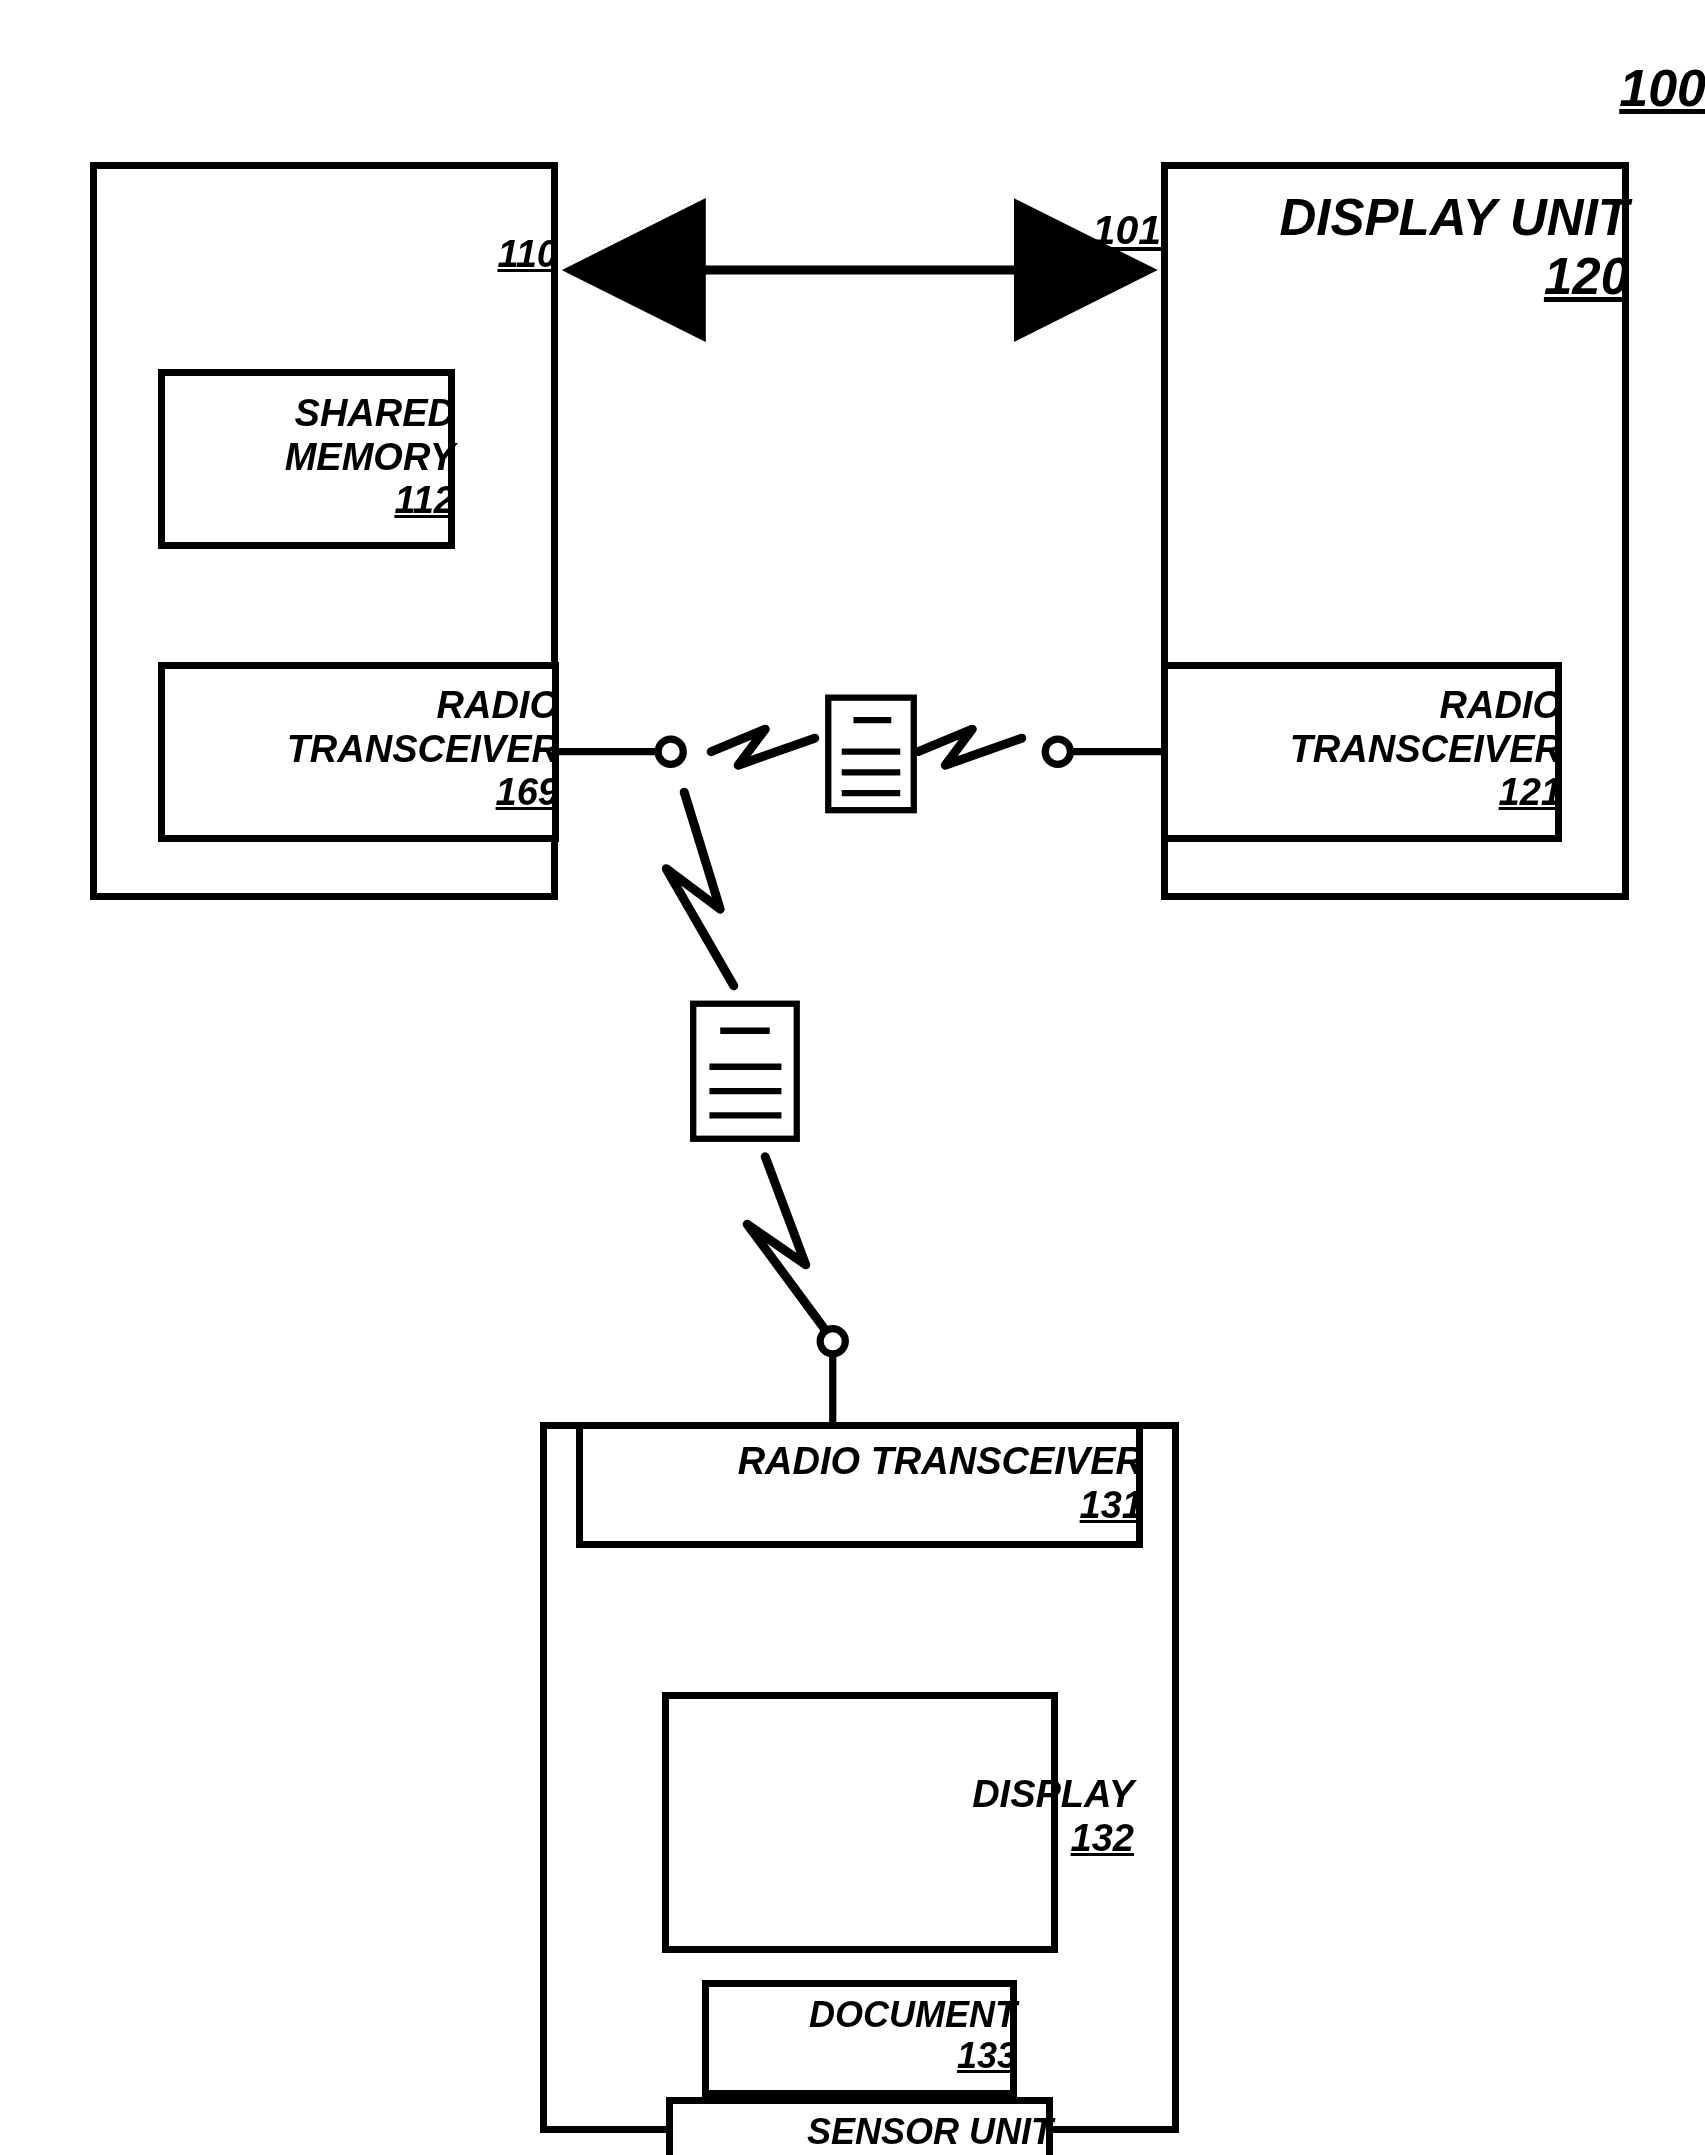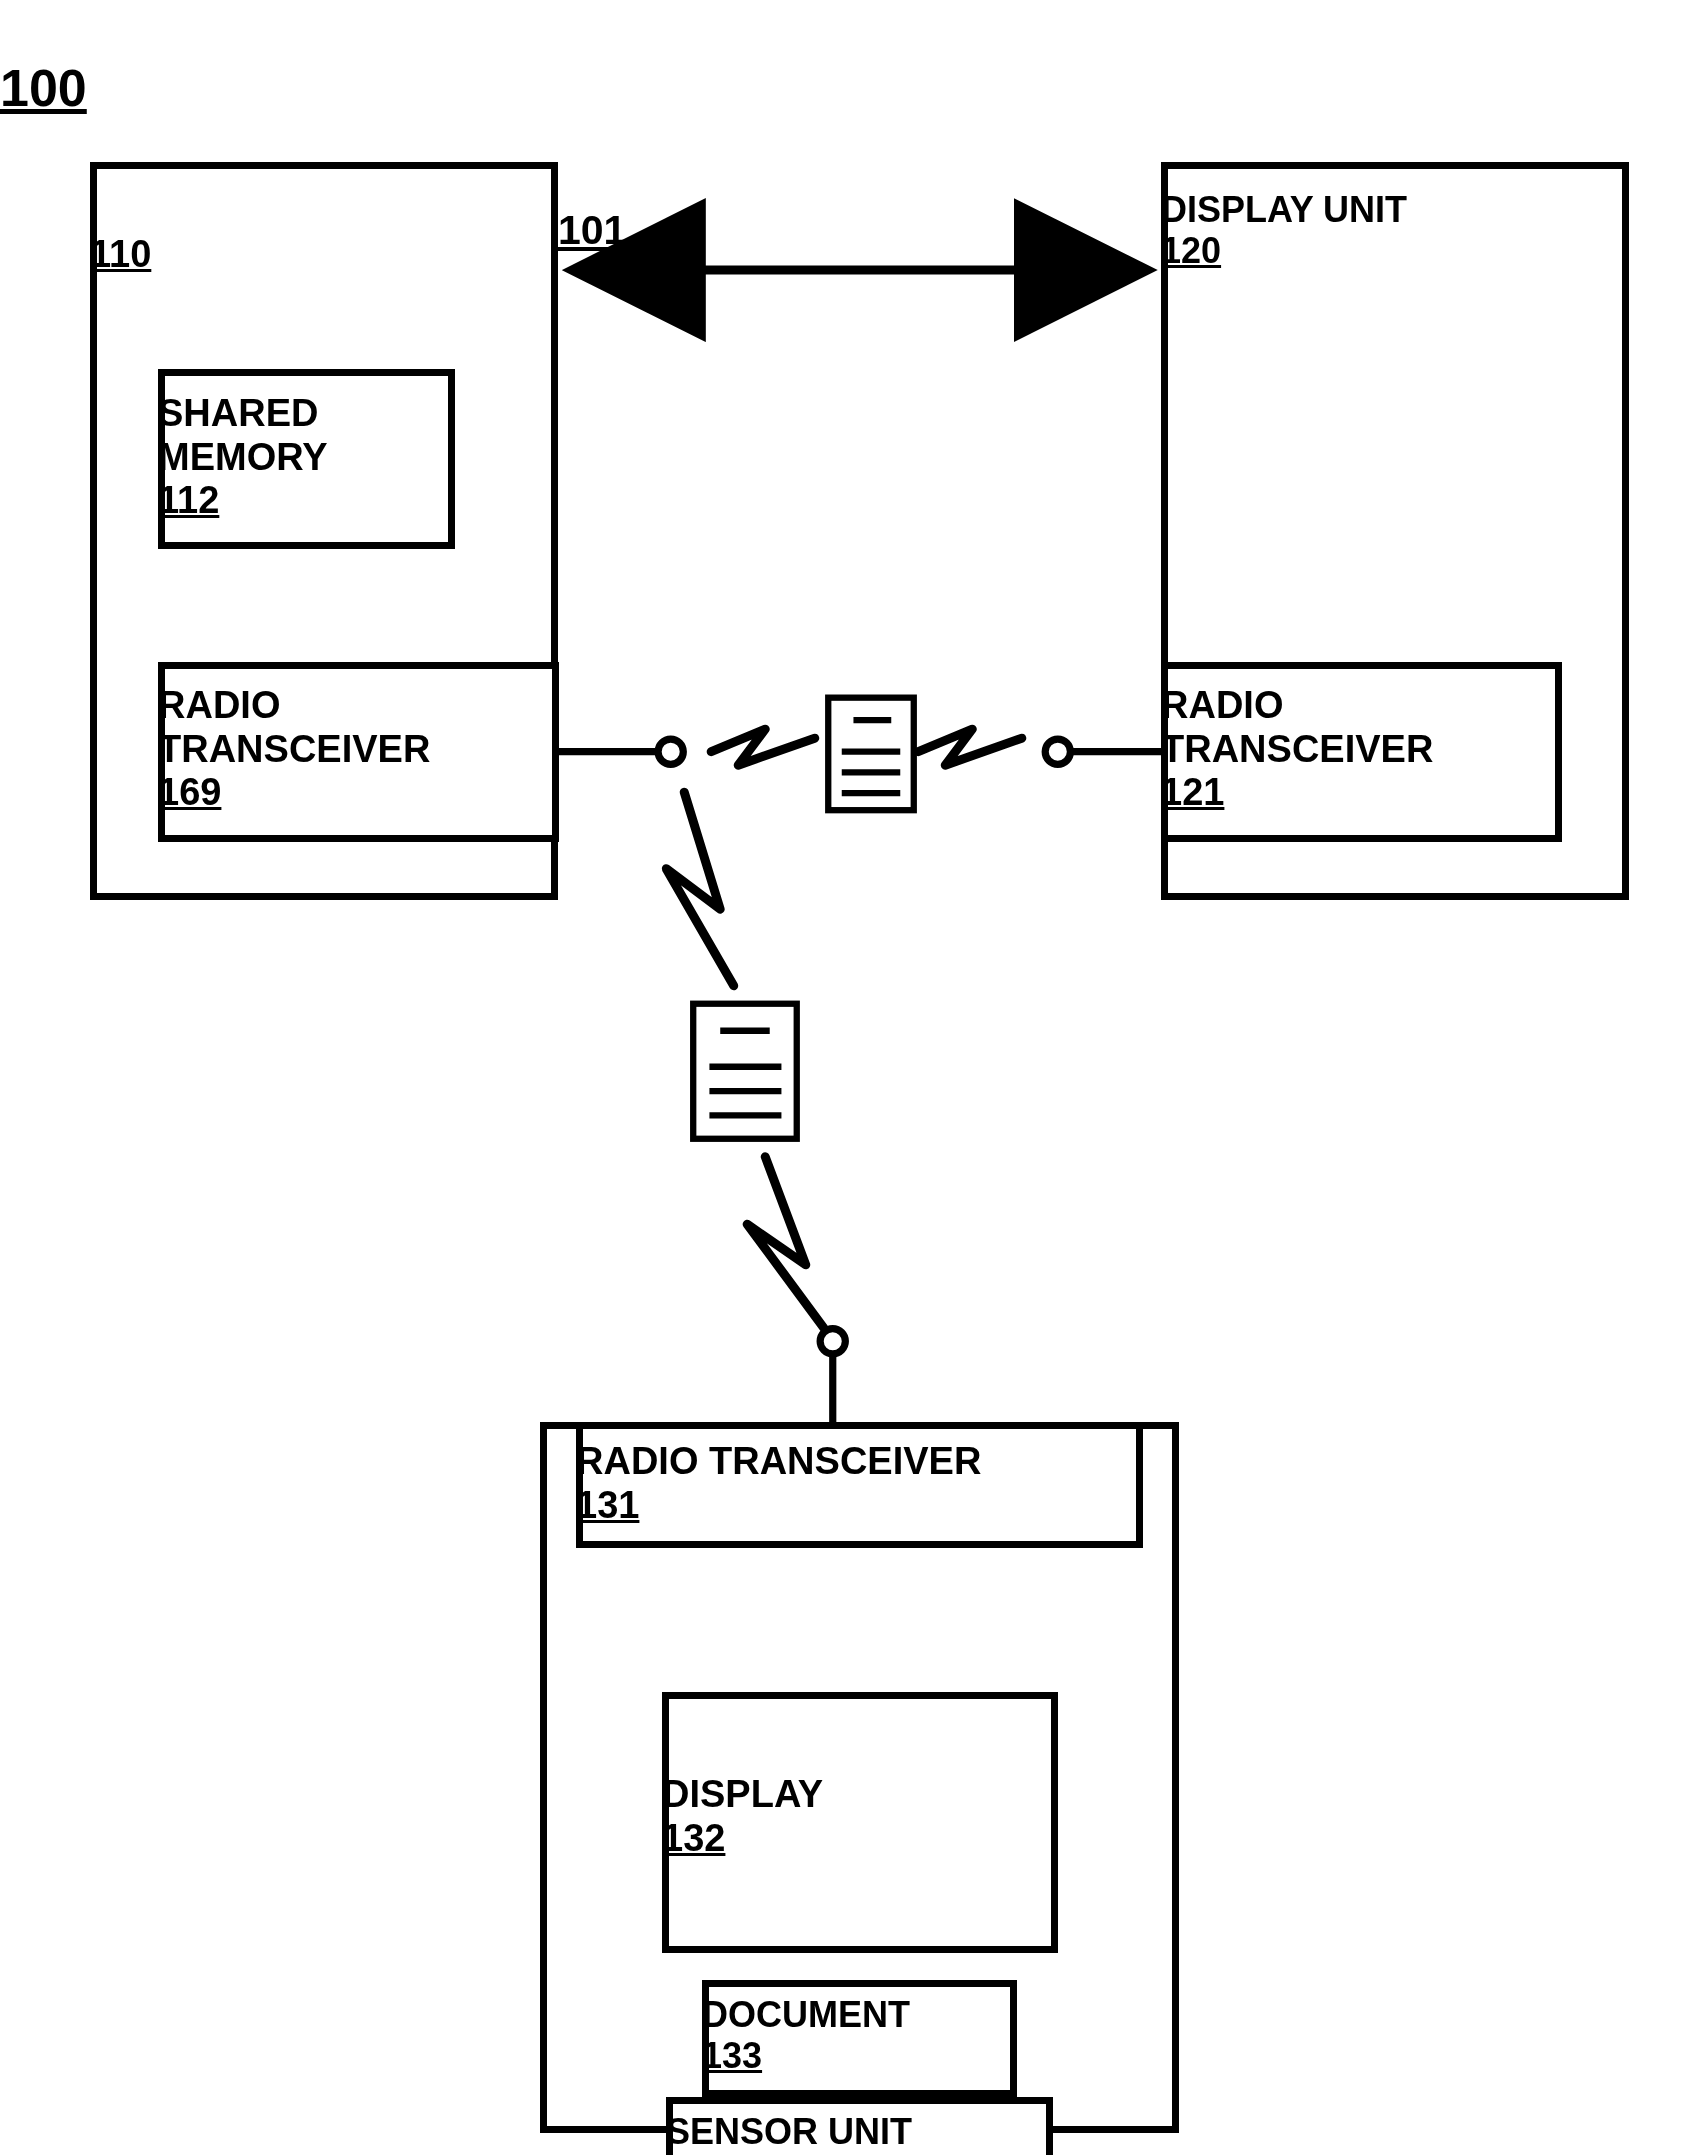--- a/index.html
+++ b/index.html
@@ -17,22 +17,23 @@
   .box {
     position: absolute;
     border: 7.2px solid #000;
     box-sizing: border-box;
     background: #fff;
   }
   .label {
     position: absolute;
     font-weight: 700;
     color: #000;
-    text-align: left;
+    text-align: right;
     line-height: 1.15;
+    font-style: italic;
   }
   .uline {
     text-decoration: underline;
   }
   svg.connectors {
     position: absolute;
     left: 0;
     top: 0;
     width: 1706px;
     height: 2156px;
@@ -58,21 +59,21 @@
     <span class="uline">112</span>
   </div>
 
   <div class="box" style="left:158px; top:662px; width:401px; height:180px;"></div>
   <div class="label" style="left:158px; width:401px; top:684px; font-size:38px;">
     <span>RADIO TRANSCEIVER</span><br>
     <span class="uline">169</span>
   </div>
 
   <div class="box" style="left:1161px; top:162px; width:468px; height:738px;"></div>
-  <div class="label" style="left:1161px; width:468px; top:189px; font-size:36px;">
+  <div class="label" style="left:1161px; width:468px; top:189px; font-size:51px;">
     <span>DISPLAY UNIT</span><br>
     <span class="uline">120</span>
   </div>
 
   <div class="box" style="left:1161px; top:662px; width:401px; height:180px;"></div>
   <div class="label" style="left:1161px; width:401px; top:684px; font-size:38px;">
     <span>RADIO TRANSCEIVER</span><br>
     <span class="uline">121</span>
   </div>
 

